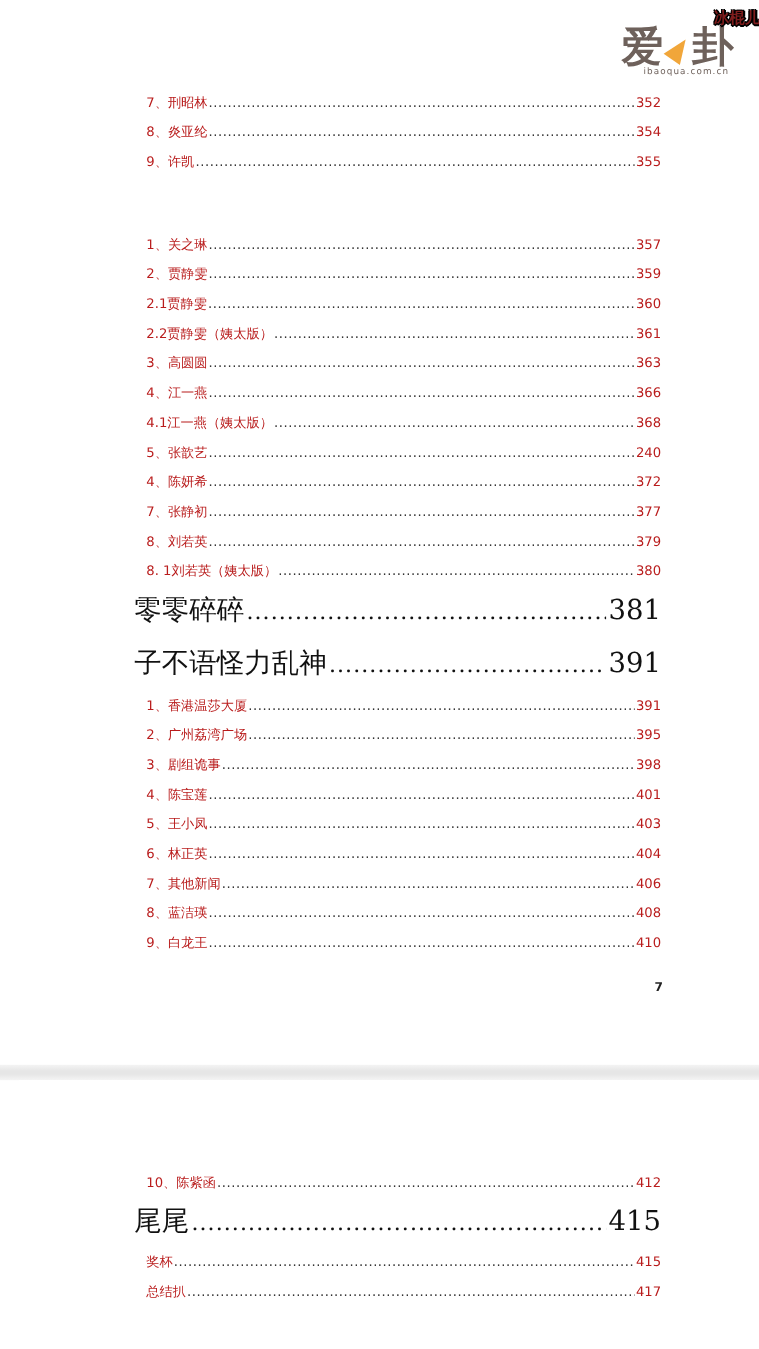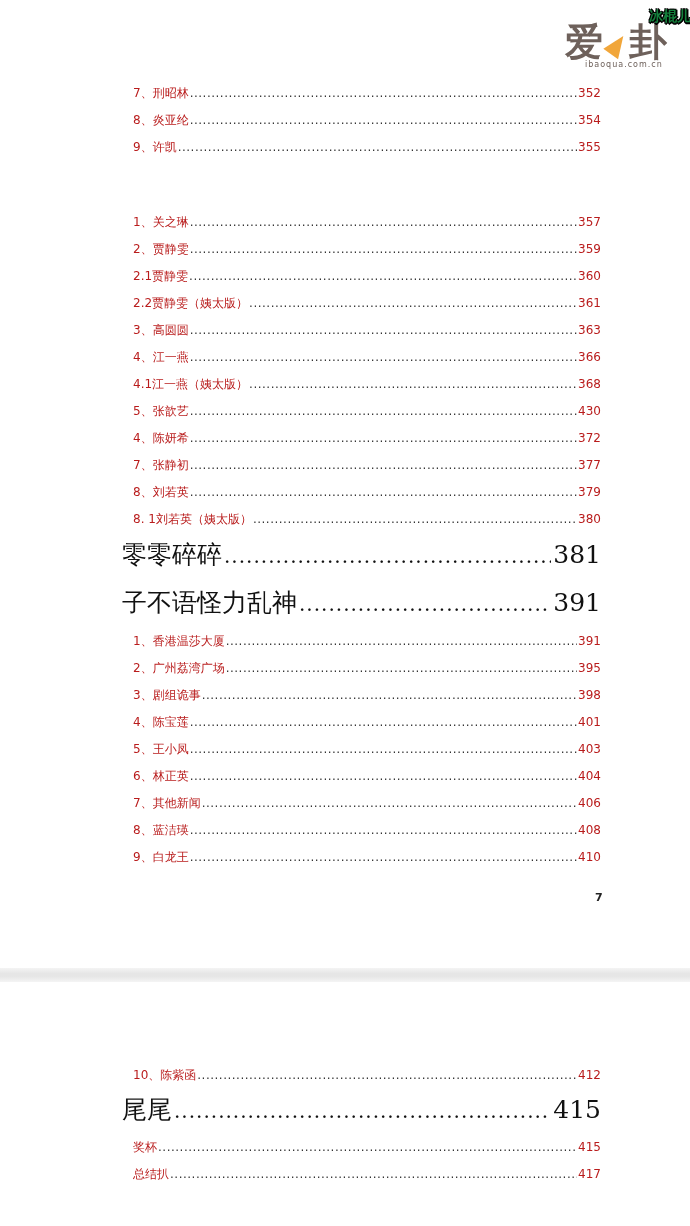--- a/index.html
+++ b/index.html
@@ -29,21 +29,21 @@
   .toc-heading .leader::after { content: "..........................................................................................................................................................................................................."; }
   .toc-heading .page-no { white-space: nowrap; }
 
   .page-number { position: absolute; left: 578px; top: 891px; font-size: 11px; font-weight: bold; color: #222; }
 
   .logo { position: absolute; left: 548px; top: 6px; width: 140px; height: 64px; }
   .logo .brand { position: absolute; left: 0; top: 16px; font-size: 38px; font-weight: bold; color: #6e615b; letter-spacing: 2px; line-height: 40px; }
   .logo .horn { display: inline-block; width: 0; height: 0; border-left: 9px solid transparent; border-right: 9px solid transparent;
     border-bottom: 22px solid #f1a63a; transform: rotate(35deg); margin: 0 3px; vertical-align: middle; }
   .logo .domain { position: absolute; left: 20px; top: 54px; font-size: 8px; color: #6e615b; letter-spacing: 1px; text-align: right; }
-  .logo .badge { position: absolute; left: 84px; top: 2px; font-size: 14px; font-weight: bold; color: #15803d;
+  .logo .badge { position: absolute; left: 84px; top: 2px; font-size: 14px; font-weight: bold; color: #7f1d1d;
     text-shadow: -1px -1px 0 #000, 1px -1px 0 #000, -1px 1px 0 #000, 1px 1px 0 #000, 0 2px 0 #000, 2px 0 0 #000; }
 </style>
 </head>
 <body>
 
 <div class="page page1">
 
   <div class="logo">
     <div class="brand">
       <span>爱</span><span class="horn"></span><span>卦</span>
@@ -100,21 +100,21 @@
       <span class="page-no">366</span>
     </div>
   <div class="toc-entry" style="top:376px">
       <span class="label">4.1江一燕（姨太版）</span>
       <span class="leader"></span>
       <span class="page-no">368</span>
     </div>
   <div class="toc-entry" style="top:403px">
       <span class="label">5、张歆艺</span>
       <span class="leader"></span>
-      <span class="page-no">430</span>
+      <span class="page-no">240</span>
     </div>
   <div class="toc-entry" style="top:430px">
       <span class="label">4、陈妍希</span>
       <span class="leader"></span>
       <span class="page-no">372</span>
     </div>
   <div class="toc-entry" style="top:457px">
       <span class="label">7、张静初</span>
       <span class="leader"></span>
       <span class="page-no">377</span>

